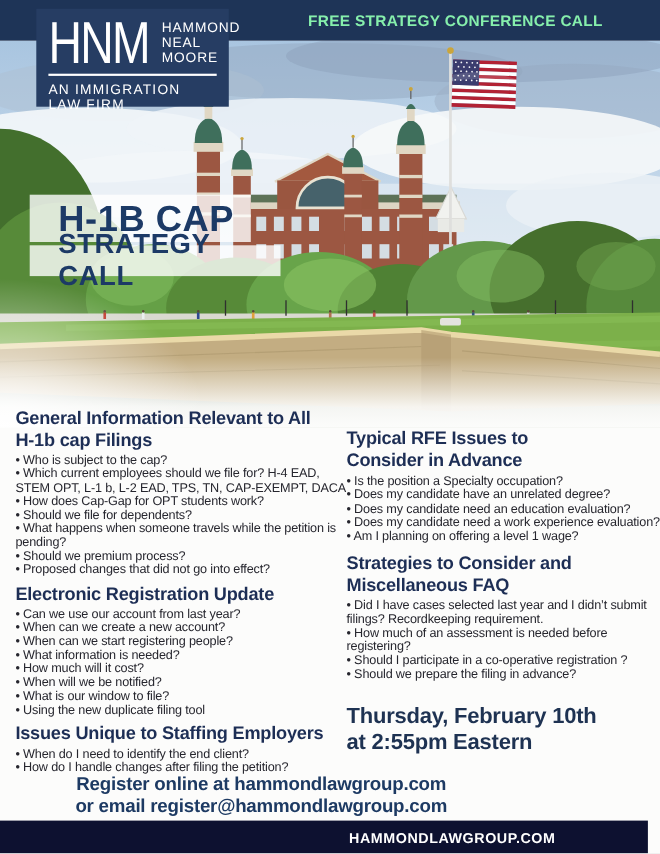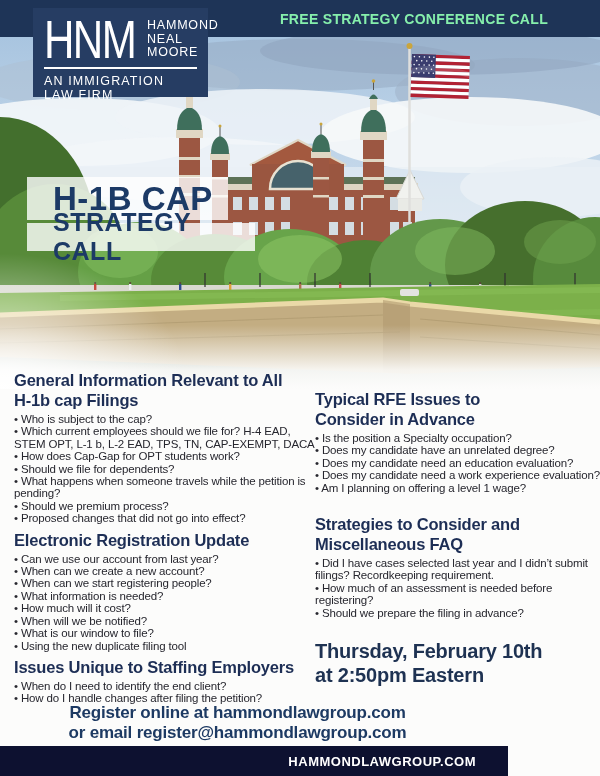--- a/index.html
+++ b/index.html
@@ -42,28 +42,28 @@
   
   .col{position:absolute;z-index:4;}
   .col-left{left:14px;top:370px;width:302px;}
   .col-right{left:315px;top:389px;width:286px;}
   .sec-heading{
     font-size:16.5px;line-height:20px;font-weight:700;color:#1d2e55;
     white-space:pre-line;letter-spacing:-.2px;margin-bottom:3px;
   }
   .bullet{font-size:11.5px;line-height:12.4px;color:#26262e;letter-spacing:-.15px;}
   .col-left .section + .section{margin-top:5px;}
-  .col-right .section + .section{margin-top:20px;}
+  .col-right .section + .section{margin-top:8px;}
   
   .event{position:absolute;left:315px;top:640px;width:286px;z-index:4;
     color:#1e3252;font-size:20px;line-height:23.5px;font-weight:700;letter-spacing:-.2px;}
   .register{position:absolute;left:0;top:703px;width:475px;text-align:center;z-index:4;
     color:#1d3a63;font-size:17px;line-height:19.5px;font-weight:700;letter-spacing:-.2px;}
-  .footer{position:absolute;left:0;top:746px;width:508px;height:30px;background:#0d1130;z-index:6;
-    display:flex;align-items:center;justify-content:flex-end;padding-right:32px;box-sizing:border-box;}
+  .footer{position:absolute;left:0;top:746px;width:589px;height:30px;background:#0d1130;z-index:6;
+    display:flex;align-items:center;justify-content:flex-end;padding-right:84px;box-sizing:border-box;}
   .footer span{color:#ffffff;font-size:13px;font-weight:700;letter-spacing:.5px;}
 </style>
 </head>
 <body>
 
 <div class="page">
 
   <div class="hero">
     <svg width="600" height="352" viewBox="0 0 600 352" xmlns="http://www.w3.org/2000/svg">
       <defs>
@@ -373,27 +373,28 @@
         <div class="bullet">• Does my candidate have an unrelated degree?</div>
         <div class="bullet">• Does my candidate need an education evaluation?</div>
         <div class="bullet">• Does my candidate need a work experience evaluation?</div>
         <div class="bullet">• Am I planning on offering a level 1 wage?</div>
       </div>
       <div class="section">
         <div class="sec-heading">Strategies to Consider and
 Miscellaneous FAQ</div>
         <div class="bullet">• Did I have cases selected last year and I didn’t submit filings? Recordkeeping requirement.</div>
         <div class="bullet">• How much of an assessment is needed before registering?</div>
+        <div class="bullet">• Should I participate in a co-operative registration ?</div>
         <div class="bullet">• Should we prepare the filing in advance?</div>
       </div>
     </div>
 
   <div class="event">
     <div>Thursday, February 10th</div>
-    <div>at 2:50pm Eastern</div>
+    <div>at 2:55pm Eastern</div>
   </div>
 
   <div class="register">
     <div>Register online at hammondlawgroup.com</div>
     <div>or email register@hammondlawgroup.com</div>
   </div>
 
   <div class="footer">
     <span>HAMMONDLAWGROUP.COM</span>
   </div>

